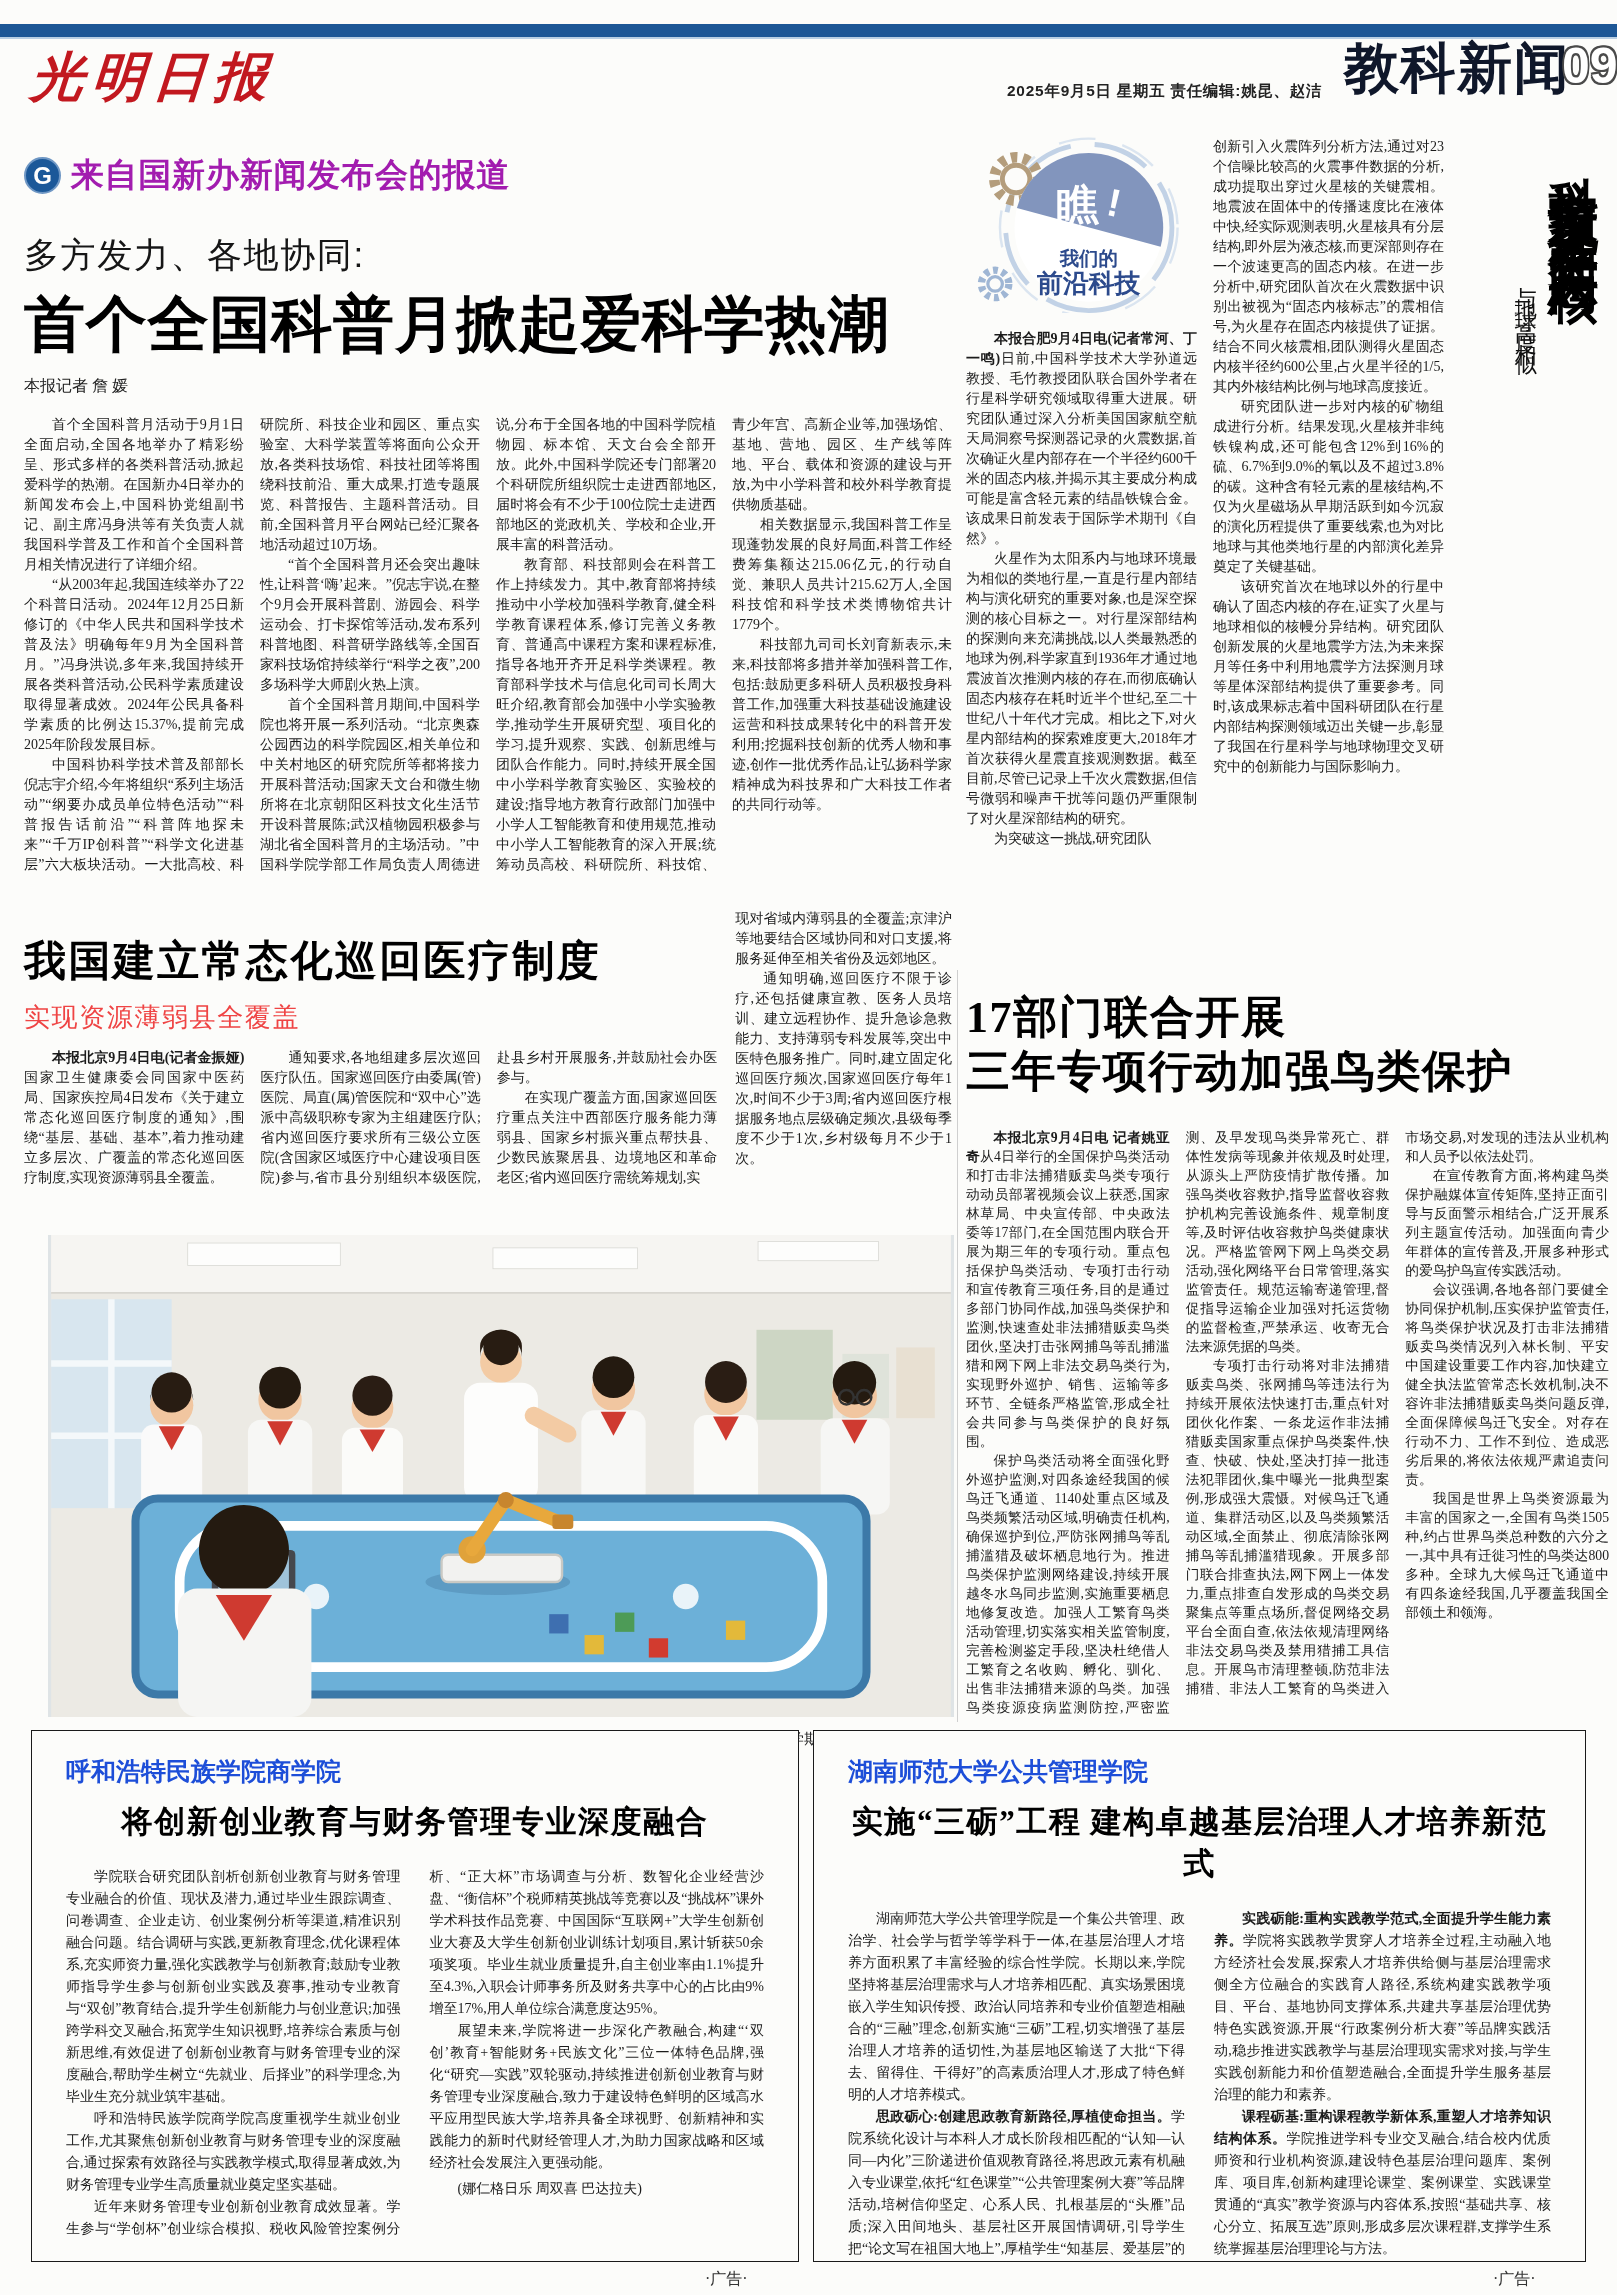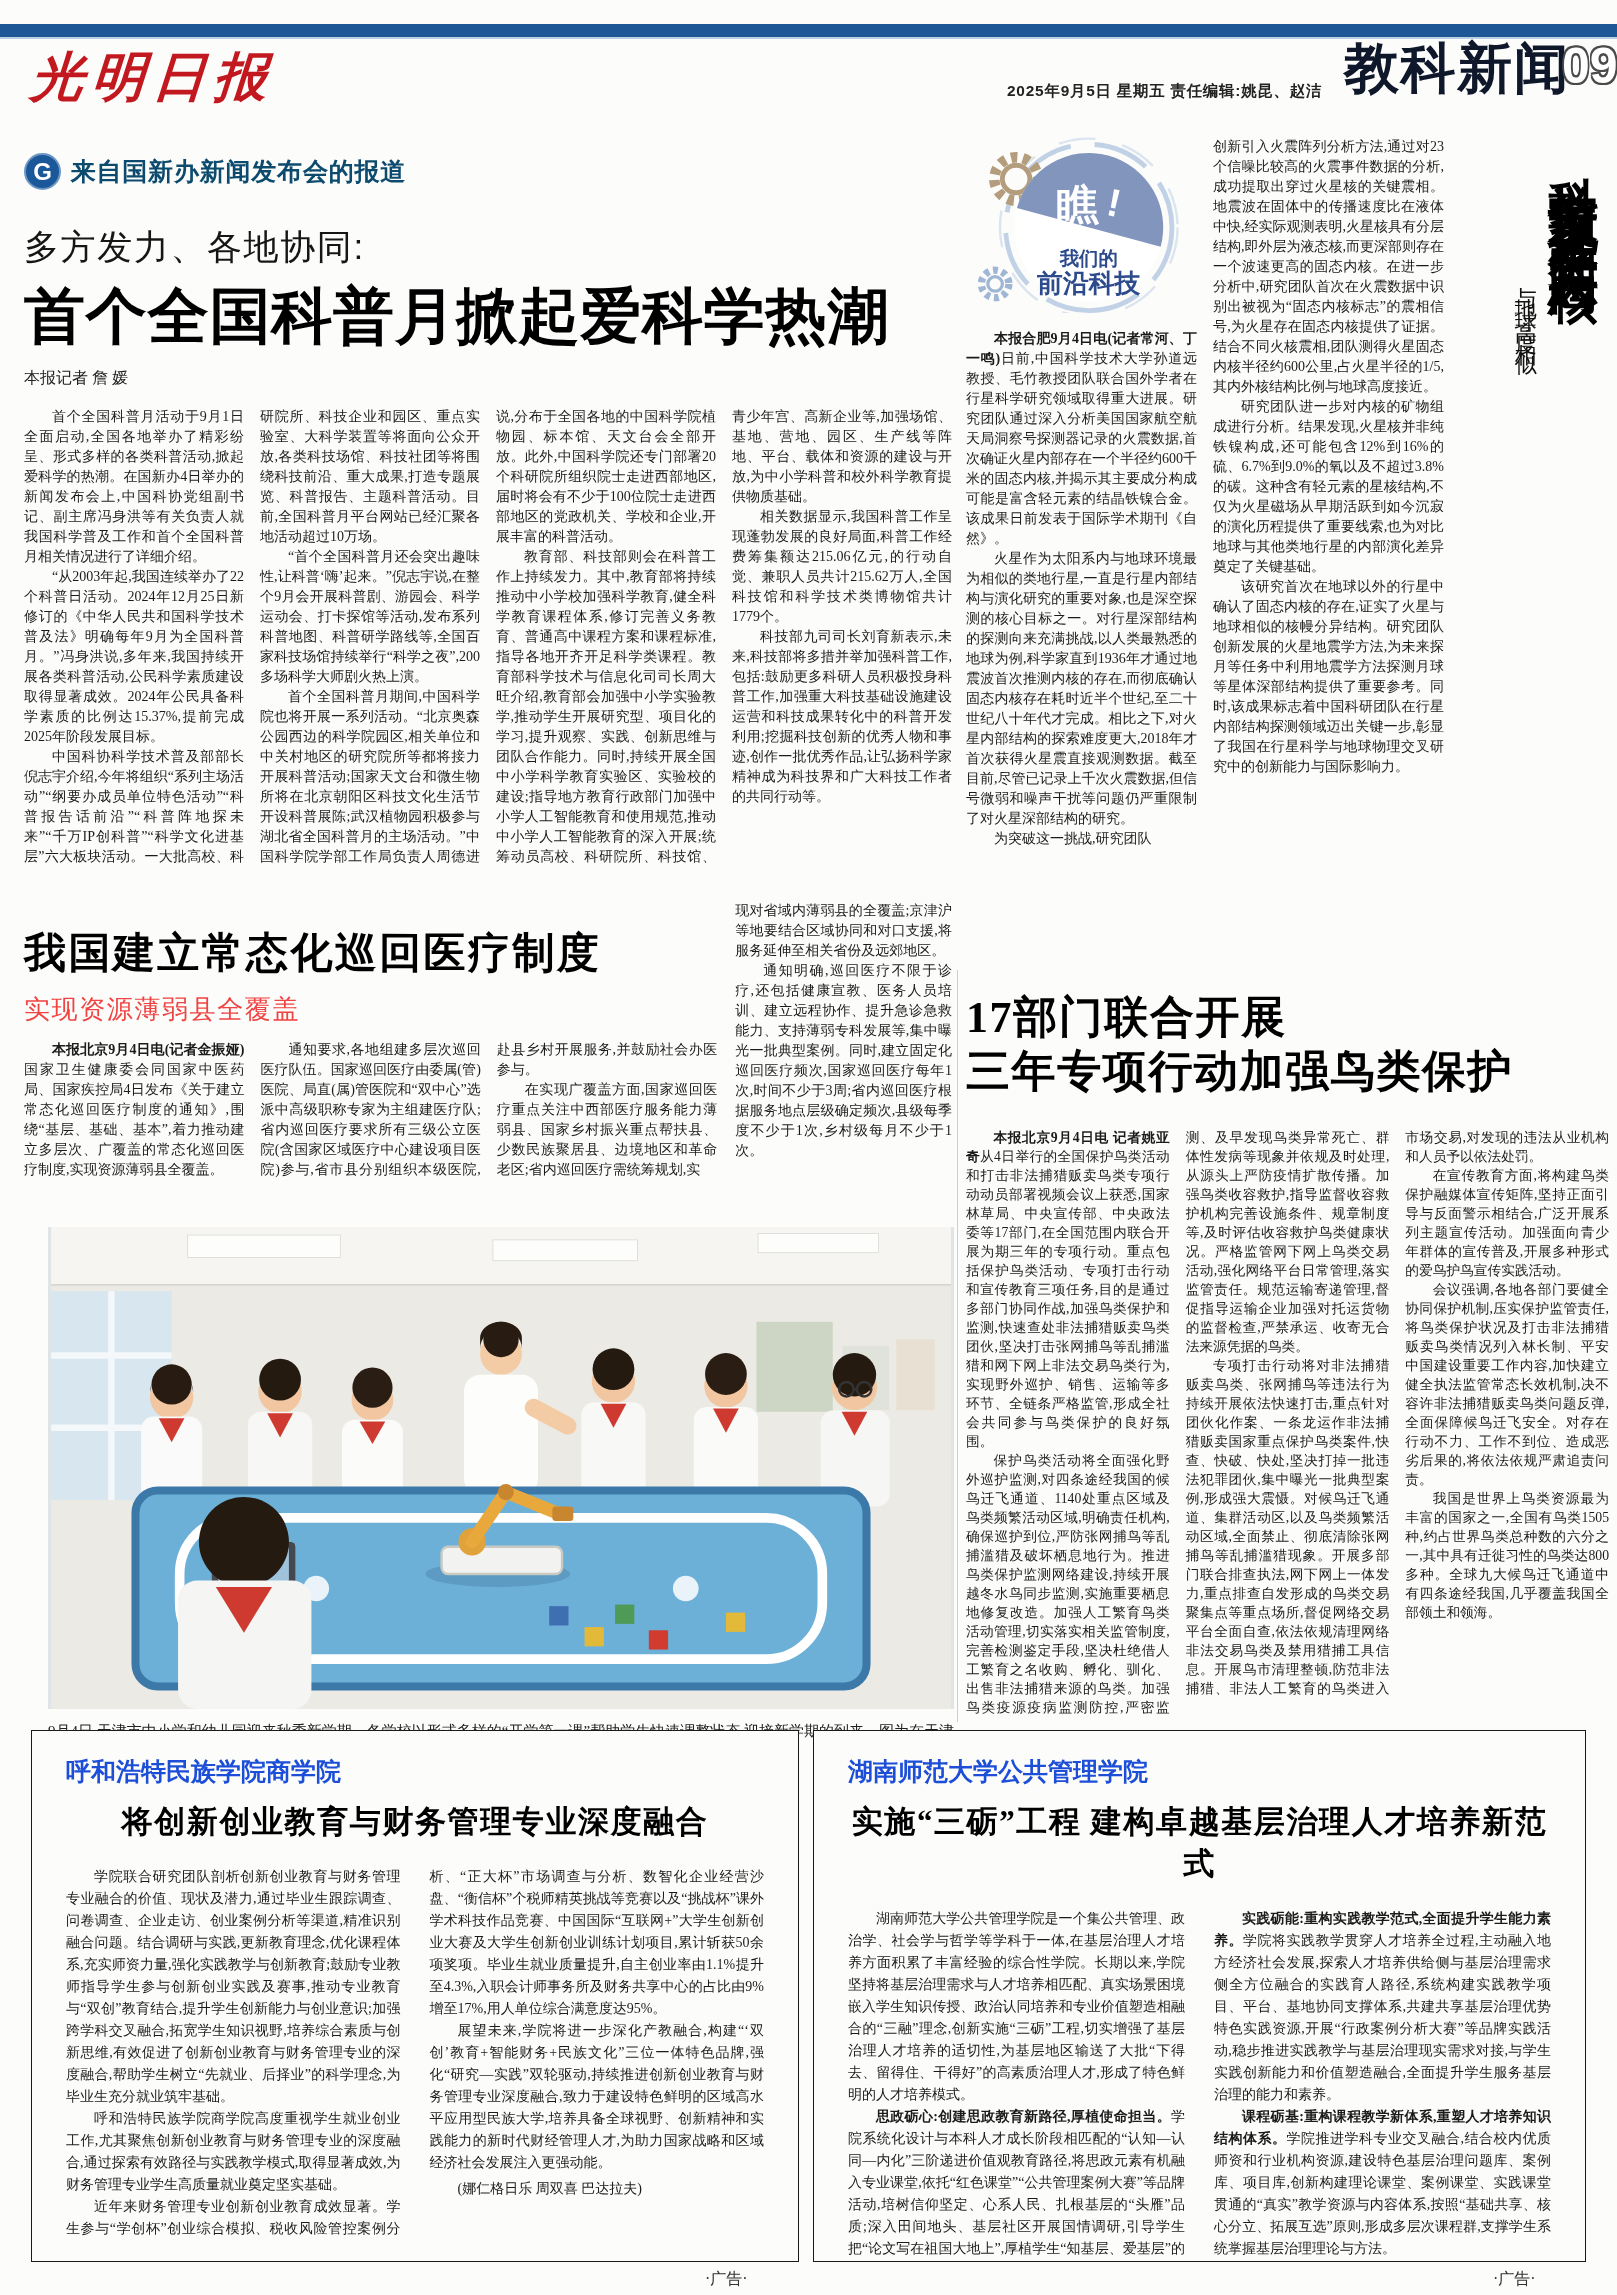--- a/index.html
+++ b/index.html
@@ -28,21 +28,21 @@
   p.body { text-indent:2em; text-align:justify; }
   p.noindent { text-indent:0; }
   .lead { font-weight:bold; }
 
   
   .main-left { position:absolute; left:24px; top:129px; width:928px; }
   .kicker { display:flex; align-items:center; gap:9.7px; margin-top:24px; }
   .g-icon { width:37px; height:37px; border-radius:50%; background:#1b5899; color:#fff;
             display:flex; align-items:center; justify-content:center; font-size:24px; font-weight:bold;
             border:2.4px solid #6f97c4; }
-  .kicker-text { font-size:25px; font-weight:bold; color:#0c4a6e; letter-spacing:0.8px; }
+  .kicker-text { font-size:33px; font-weight:bold; color:#a21caf; letter-spacing:0.8px; }
   .overline { margin-top:34px; font-size:35px; color:#161616; letter-spacing:1.6px; }
   .headline1 { margin-top:11.3px; font-size:61px; font-weight:bold; color:#000; letter-spacing:0.8px; line-height:70px; }
   .byline { margin-top:16px; font-size:16px; color:#222; }
   .kepu-body { margin-top:18px; height:479px; column-count:4; column-gap:16px; column-fill:auto;
                font-size:14px; line-height:20px; overflow:hidden; }
 
   
   .medical { margin-top:14.6px; display:flex; }
   .medical-main { width:694px; }
   .medical-headline { font-size:42px; font-weight:bold; letter-spacing:2.4px; color:#000000;margin-top:24px; }
@@ -125,21 +125,21 @@
         <h2 class="medical-headline">我国建立常态化巡回医疗制度</h2>
         <div class="medical-subhead">实现资源薄弱县全覆盖</div>
         <div class="medical-body">
           <p class="body"><span class="lead">本报北京9月4日电(记者金振娅)</span><span>国家卫生健康委会同国家中医药局、国家疾控局4日发布《关于建立常态化巡回医疗制度的通知》,围绕“基层、基础、基本”,着力推动建立多层次、广覆盖的常态化巡回医疗制度,实现资源薄弱县全覆盖。</span></p>
           <p class="body">通知要求,各地组建多层次巡回医疗队伍。国家巡回医疗由委属(管)医院、局直(属)管医院和“双中心”选派中高级职称专家为主组建医疗队;省内巡回医疗要求所有三级公立医院(含国家区域医疗中心建设项目医院)参与,省市县分别组织本级医院,赴县乡村开展服务,并鼓励社会办医参与。</p>
           <p class="body">在实现广覆盖方面,国家巡回医疗重点关注中西部医疗服务能力薄弱县、国家乡村振兴重点帮扶县、少数民族聚居县、边境地区和革命老区;省内巡回医疗需统筹规划,实</p>
         </div>
       </div>
       <div class="medical-right">
         <p class="body noindent">现对省域内薄弱县的全覆盖;京津沪等地要结合区域协同和对口支援,将服务延伸至相关省份及远郊地区。</p>
-        <p class="body">通知明确,巡回医疗不限于诊疗,还包括健康宣教、医务人员培训、建立远程协作、提升急诊急救能力、支持薄弱专科发展等,集中曝光一批典型案例。同时,建立固定化巡回医疗频次,国家巡回医疗每年1次,时间不少于3周;省内巡回医疗根据服务地点层级确定频次,县级每季度不少于1次,乡村级每月不少于1次。</p>
+        <p class="body">通知明确,巡回医疗不限于诊疗,还包括健康宣教、医务人员培训、建立远程协作、提升急诊急救能力、支持薄弱专科发展等,突出中医特色服务推广。同时,建立固定化巡回医疗频次,国家巡回医疗每年1次,时间不少于3周;省内巡回医疗根据服务地点层级确定频次,县级每季度不少于1次,乡村级每月不少于1次。</p>
       </div>
     </div>
 
     <div class="photo-wrap">
       <svg viewBox="0 0 1120 600" width="906" height="482">
         <rect x="0" y="0" width="1120" height="600" fill="#eceae4"></rect>
         <rect x="0" y="0" width="1120" height="72" fill="#f6f5f2"></rect>
         <line x1="0" y1="72" x2="1120" y2="72" stroke="#d8d6d0" stroke-width="2"></line>
         <rect x="170" y="10" width="190" height="28" fill="#fdfdfc" stroke="#d9d9d4"></rect>
         <rect x="550" y="16" width="180" height="26" fill="#fdfdfc" stroke="#d9d9d4"></rect>

